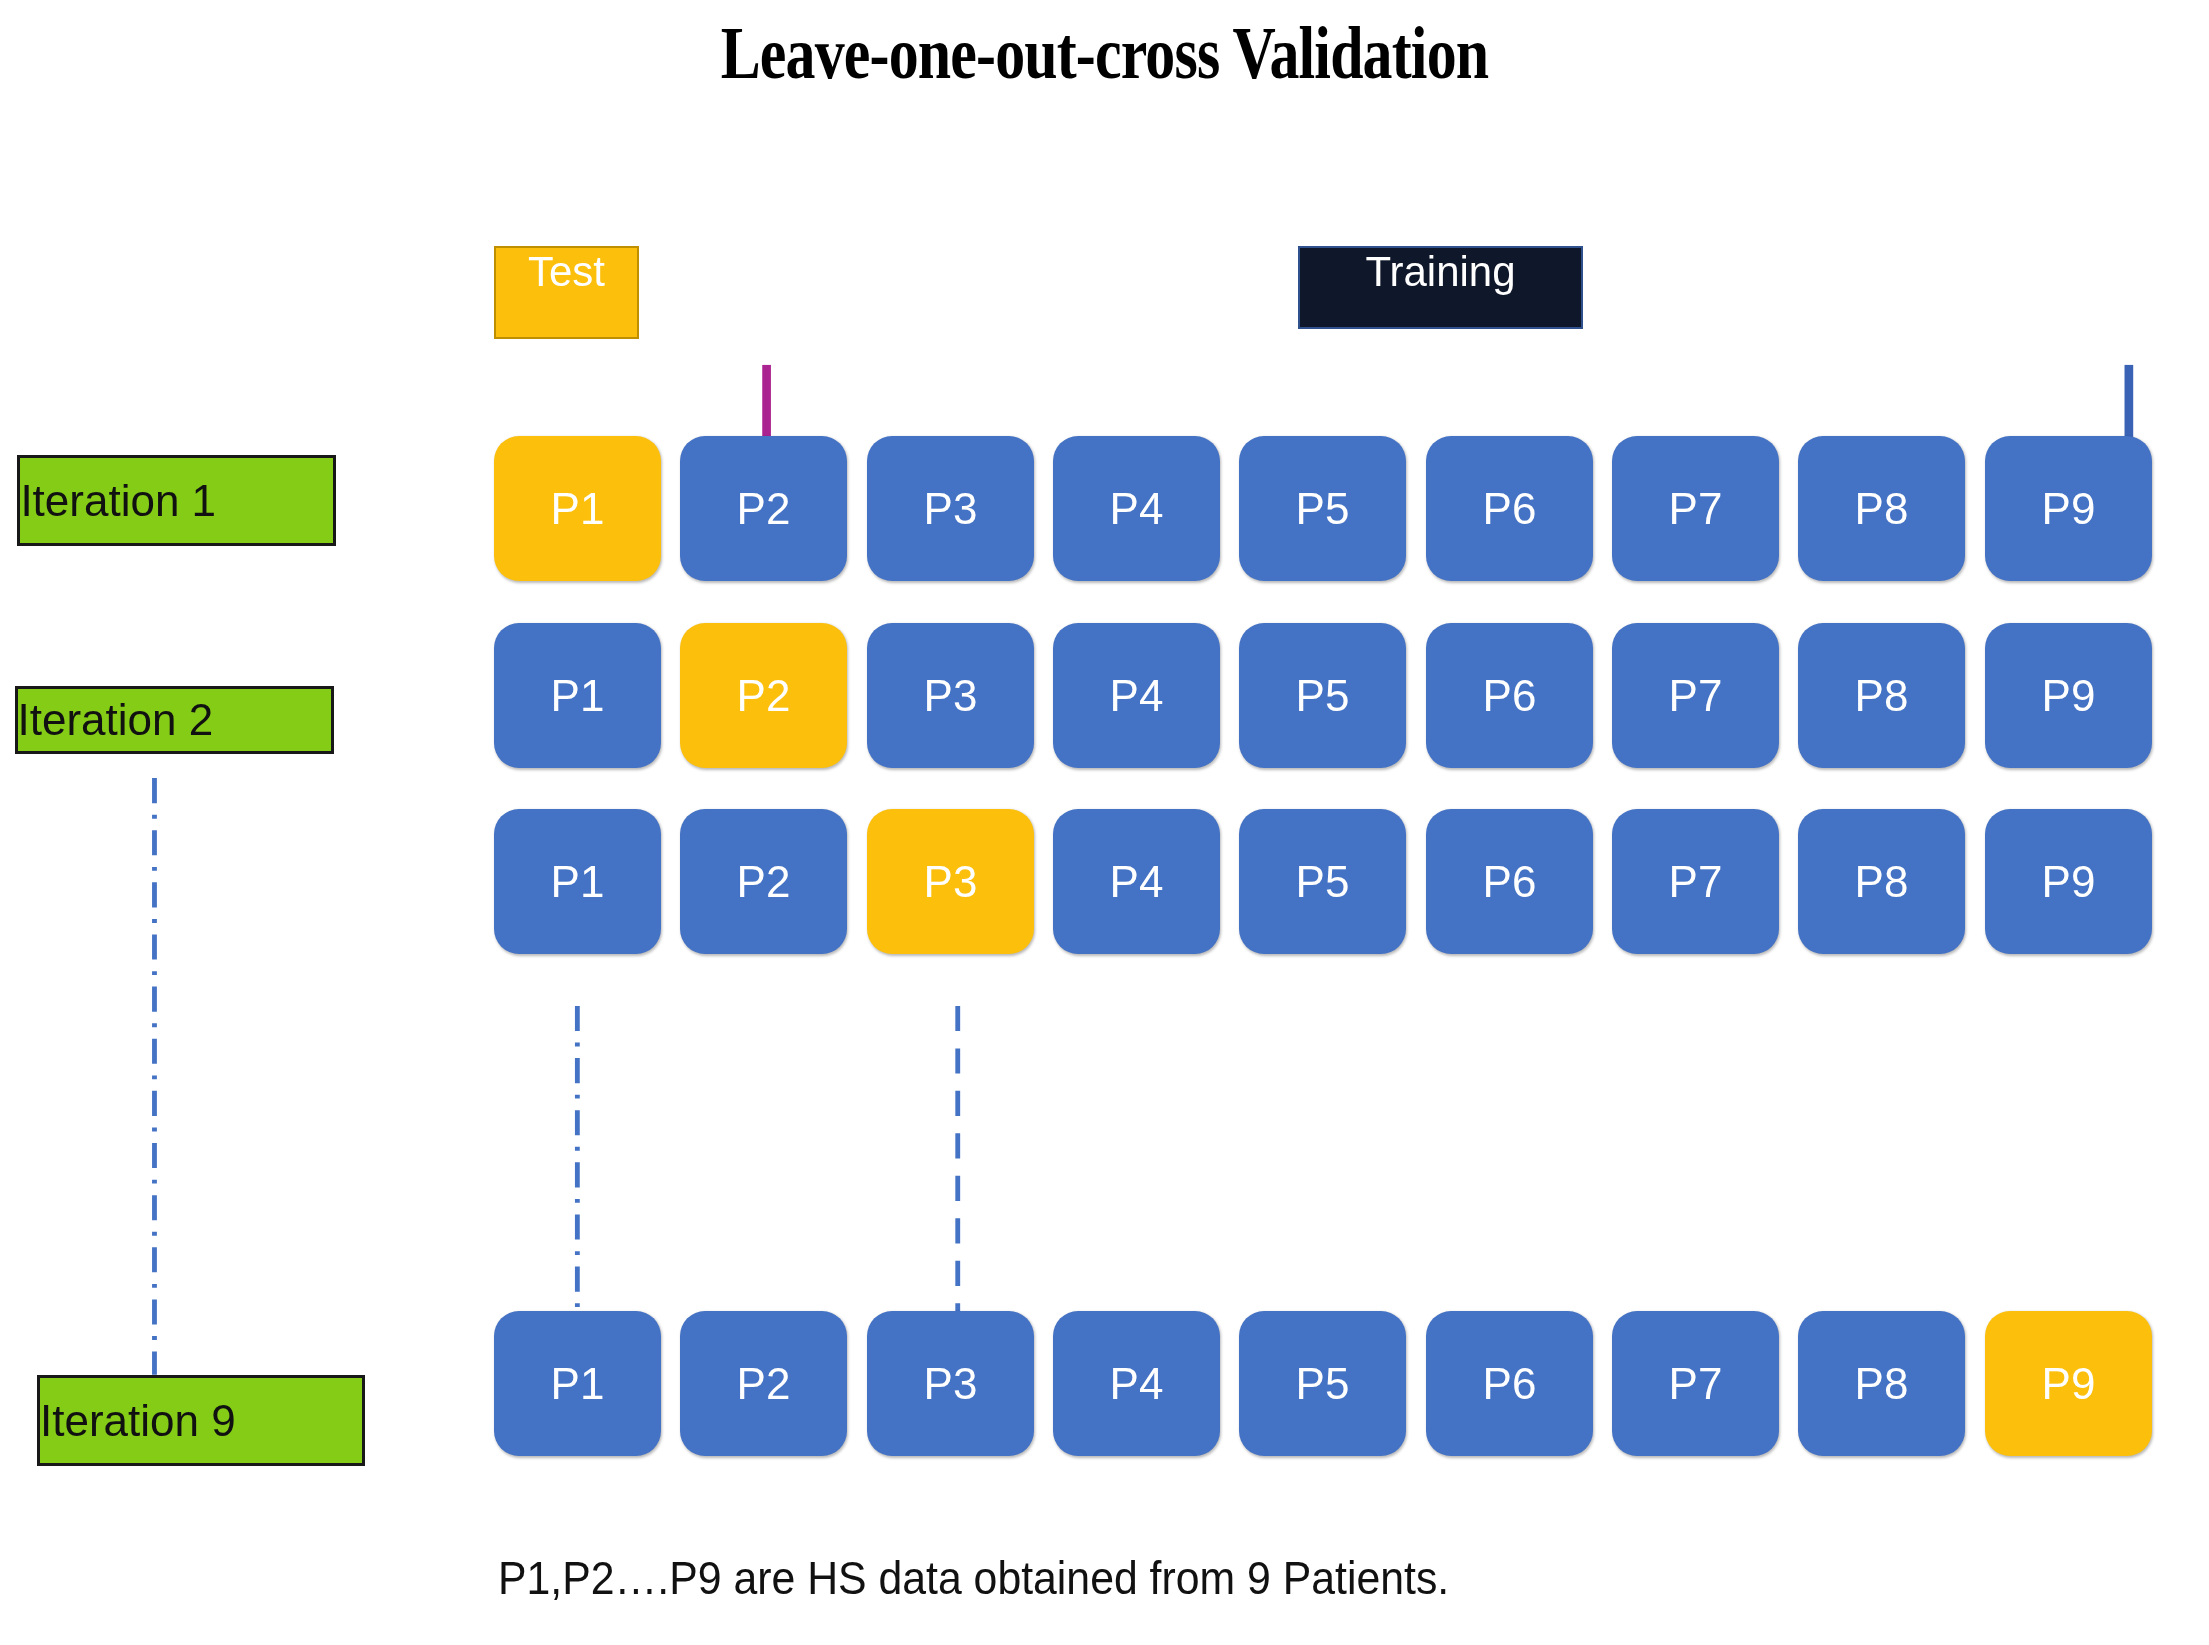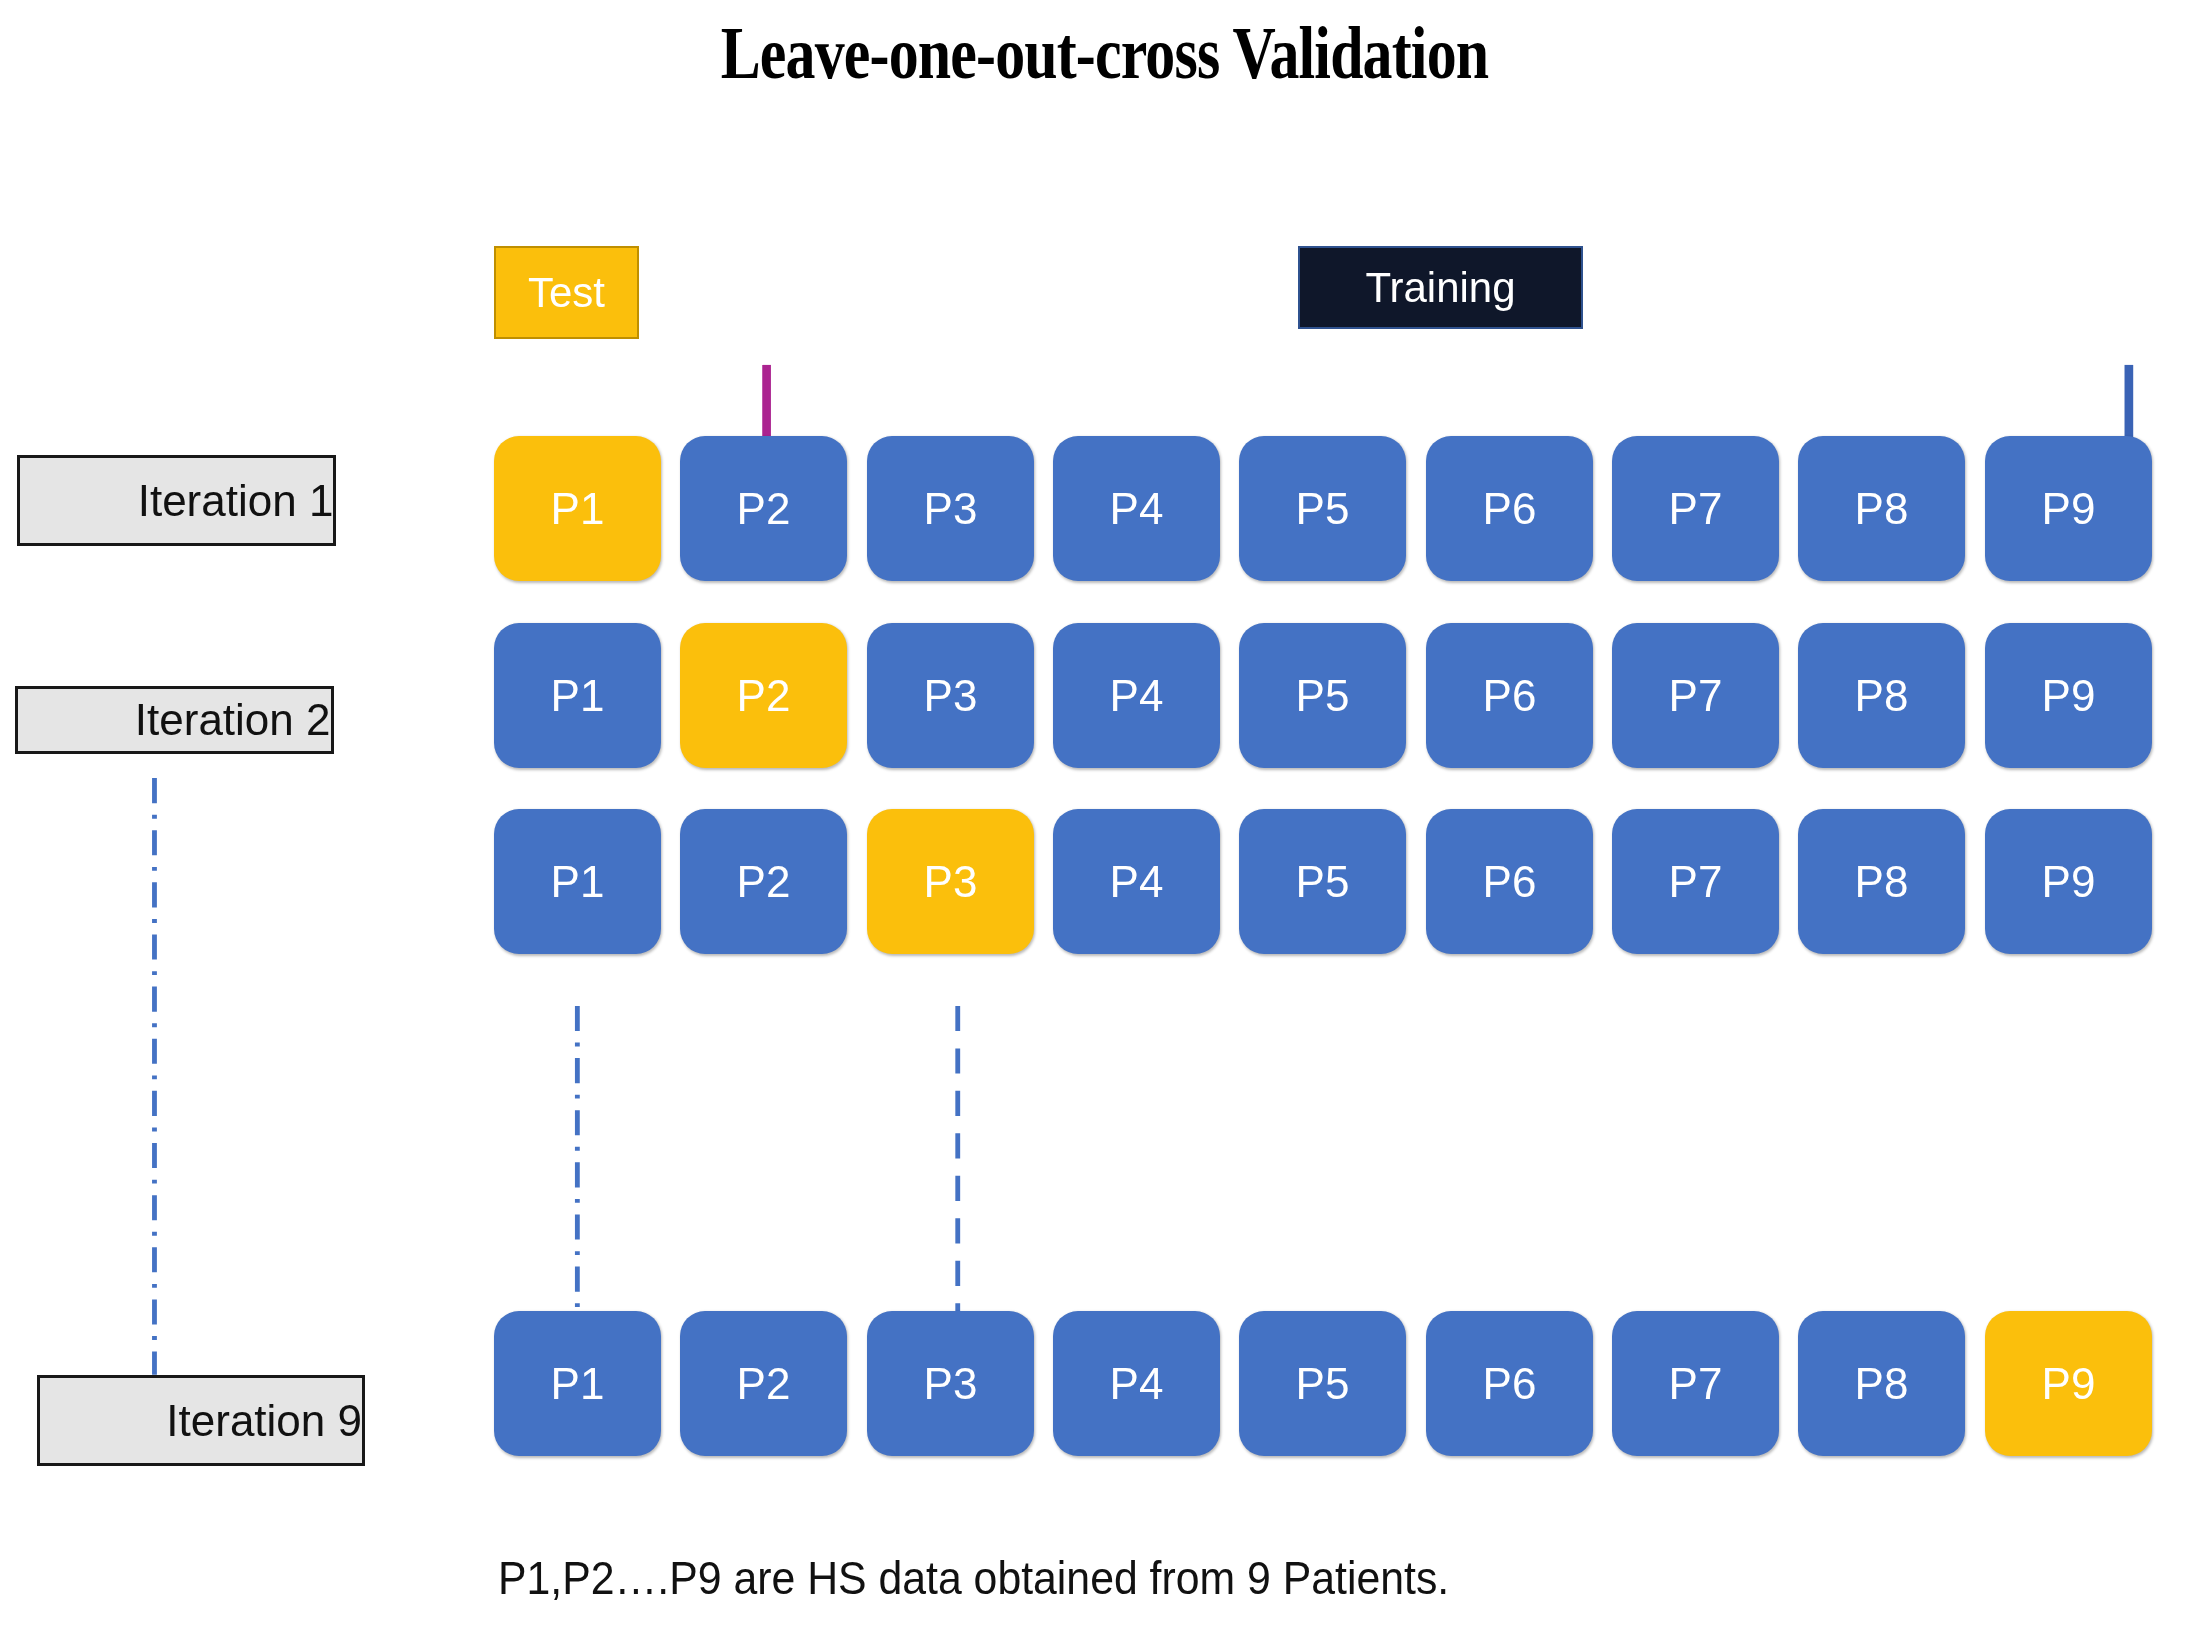--- a/index.html
+++ b/index.html
@@ -30,21 +30,20 @@
     color: #000000;
     transform: scaleX(0.82);
     transform-origin: center top;
     white-space: nowrap;
   }
 
   
   .legend-chip {
     position: absolute;
     display: flex;
-    align-items: center;
     justify-content: center;
     color: #ffffff;
     font-size: 42px;
     font-family: "Liberation Sans", sans-serif;
     font-weight: 400;
     box-sizing: border-box;
   }
   #legend-test {
     left: 494px;
     top: 246px;
@@ -60,22 +59,22 @@
     height: 83px;
     background: #0f172a;
     border: 2.9px solid #2F528F;
   }
 
   
   .iter-label {
     position: absolute;
     display: flex;
     align-items: center;
-    justify-content: flex-end;
-    background: #e5e5e5;
+    justify-content: flex-start;
+    background: #84cc16;
     border: 3.9px solid #181818;
     color: #111111;
     font-size: 44px;
     font-family: "Liberation Sans", sans-serif;
     box-sizing: border-box;
     z-index: 4;
   }
   #iter-1 { left: 17.4px;  top: 455px;  width: 319px; height: 91px; }
   #iter-2 { left: 14.5px;  top: 686px;  width: 319px; height: 68px; }
   #iter-9 { left: 37px;  top: 1375px; width: 328px; height: 91px; }

